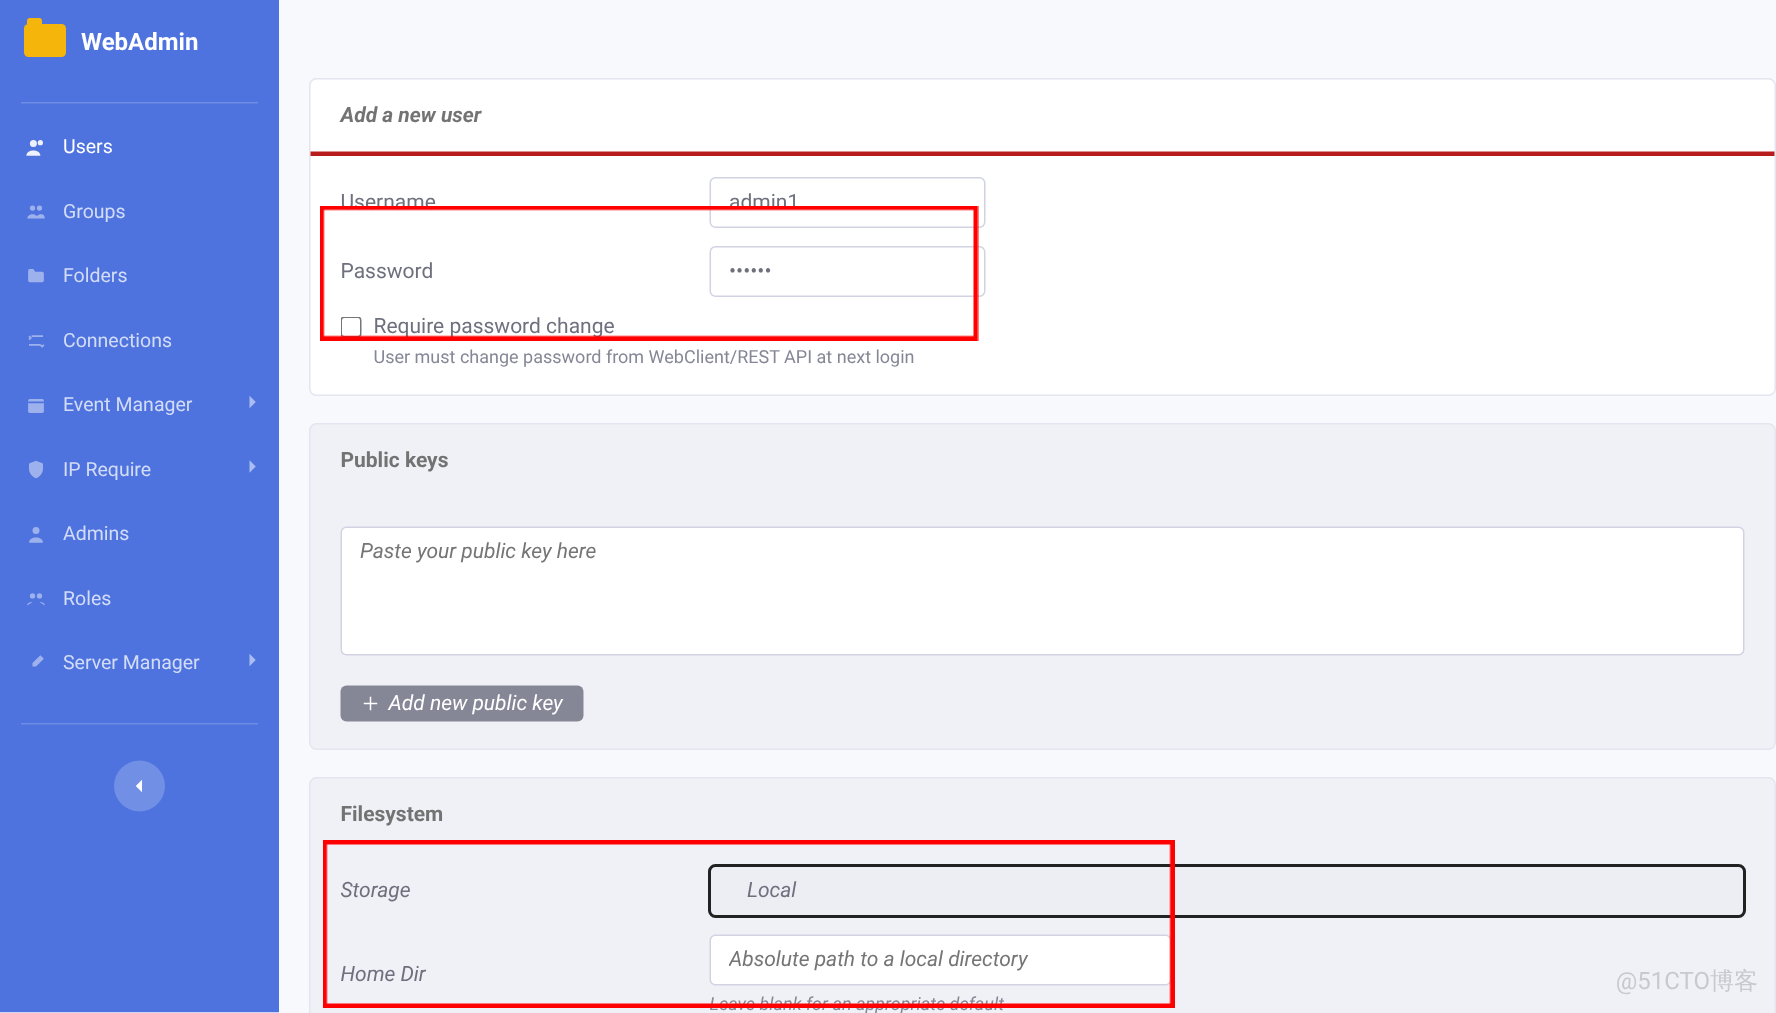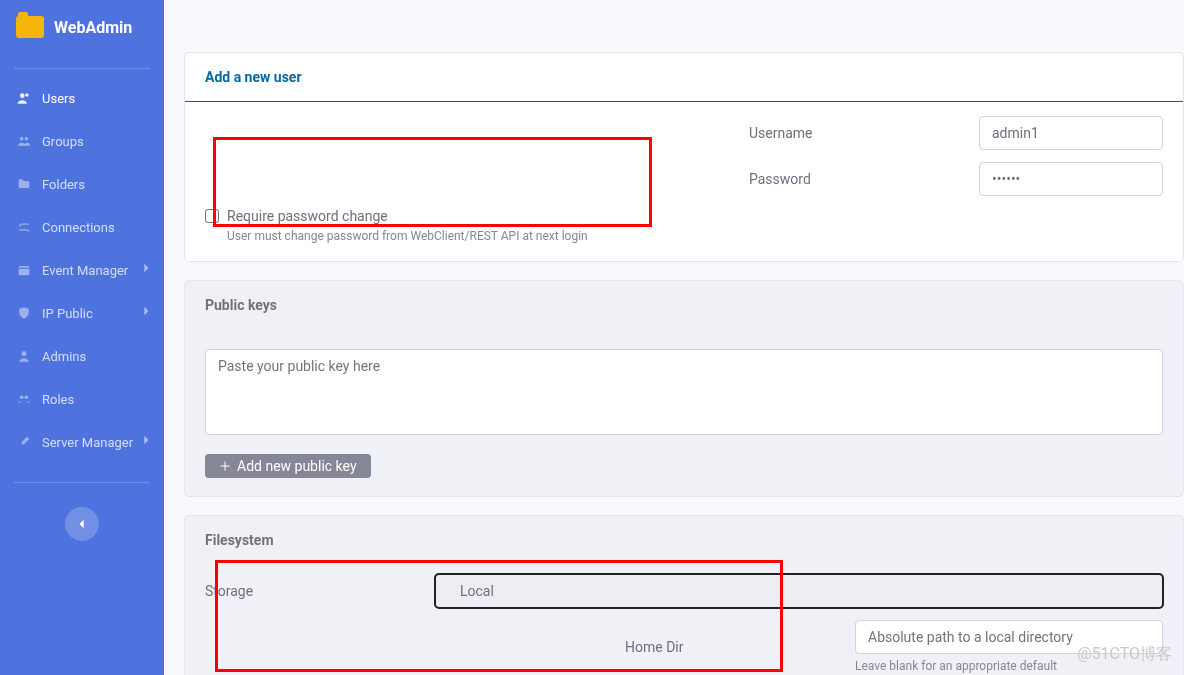--- a/index.html
+++ b/index.html
@@ -11,21 +11,21 @@
     background: #f8f9fc;
     width: 1184px;
     height: 675px;
     overflow: hidden;
     position: relative;
   }
   .shell { display: flex; width: 100%; height: 100%; }
 
   
   .sidebar {
-    width: 164px;
+    width: 186px;
     background: #4e73df;
     background: linear-gradient(180deg,#4e73df 10%,#4e73df 100%);
     color: #fff;
     display: flex;
     flex-direction: column;
     flex-shrink: 0;
   }
   .brand {
     display: flex;
     align-items: center;
@@ -67,32 +67,32 @@
   }
 
   
   .main { flex:1; padding: 0; overflow:auto; background:#f8f9fc; }
   .topgap { height:52px; }
   .card {
     background:#fff; border:1px solid #e3e6f0; border-radius:5px;
     margin: 0 0 18px 20px; 
   }
   .card-header {
-    padding: 16px 20px; border-bottom:1px solid #b91c1c;
-    font-weight:700; color:#0369a1;
+    padding: 16px 20px; border-bottom:3px solid #b91c1c;
+    font-weight:700; color:#737373;font-style:italic;
   }
   .card-body { padding: 14px 20px 18px; }
   .panel {
     background:#f0f1f6; border:1px solid #e3e6f0; border-radius:5px;
     margin: 0 0 18px 20px;
   }
   .panel-header { padding: 16px 20px; font-weight:700; color:#737373; }
-  .panel-body { padding: 10px 20px 18px; }
-
-  .form-row { display:flex; align-items:center; gap:20px; margin-bottom:12px;justify-content:flex-end; }
+  .panel-body { padding: 10px 20px 18px; font-style: italic; }
+
+  .form-row { display:flex; align-items:center; gap:36px; margin-bottom:12px; }
   .form-label { width: 210px; color:#6e707e; }
   .form-control, .form-textarea, .form-select {
     font: inherit; color:#6e707e;
     border:1px solid #d1d3e2; border-radius:4px; background:#fff;
     padding: 8px 12px; width: 100%;
   }
   .fc-wrap { flex:1; }
   .fc-narrow { flex:0 0 184px; }
   .form-textarea { height: 86px; resize:none; margin: 10px 0 16px; }
   .form-select { background:#eceef3; }
@@ -182,21 +182,21 @@
             </svg>
         </span>
       </li>
 
       <li class="nav-item">
         <span class="nav-icon">
           <svg width="14" height="14" viewBox="0 0 24 24" fill="currentColor">
               <path d="M12 2l8 3v6c0 5-3.5 9-8 11-4.5-2-8-6-8-11V5z"></path>
             </svg>
         </span>
-        <span>IP Public</span>
+        <span>IP Require</span>
         <span class="nav-caret">
           <svg width="8" height="10" viewBox="0 0 8 12" fill="currentColor">
               <path d="M2 1l5 5-5 5z"></path>
             </svg>
         </span>
       </li>
 
       <li class="nav-item">
         <span class="nav-icon">
           <svg width="14" height="14" viewBox="0 0 24 24" fill="currentColor">

